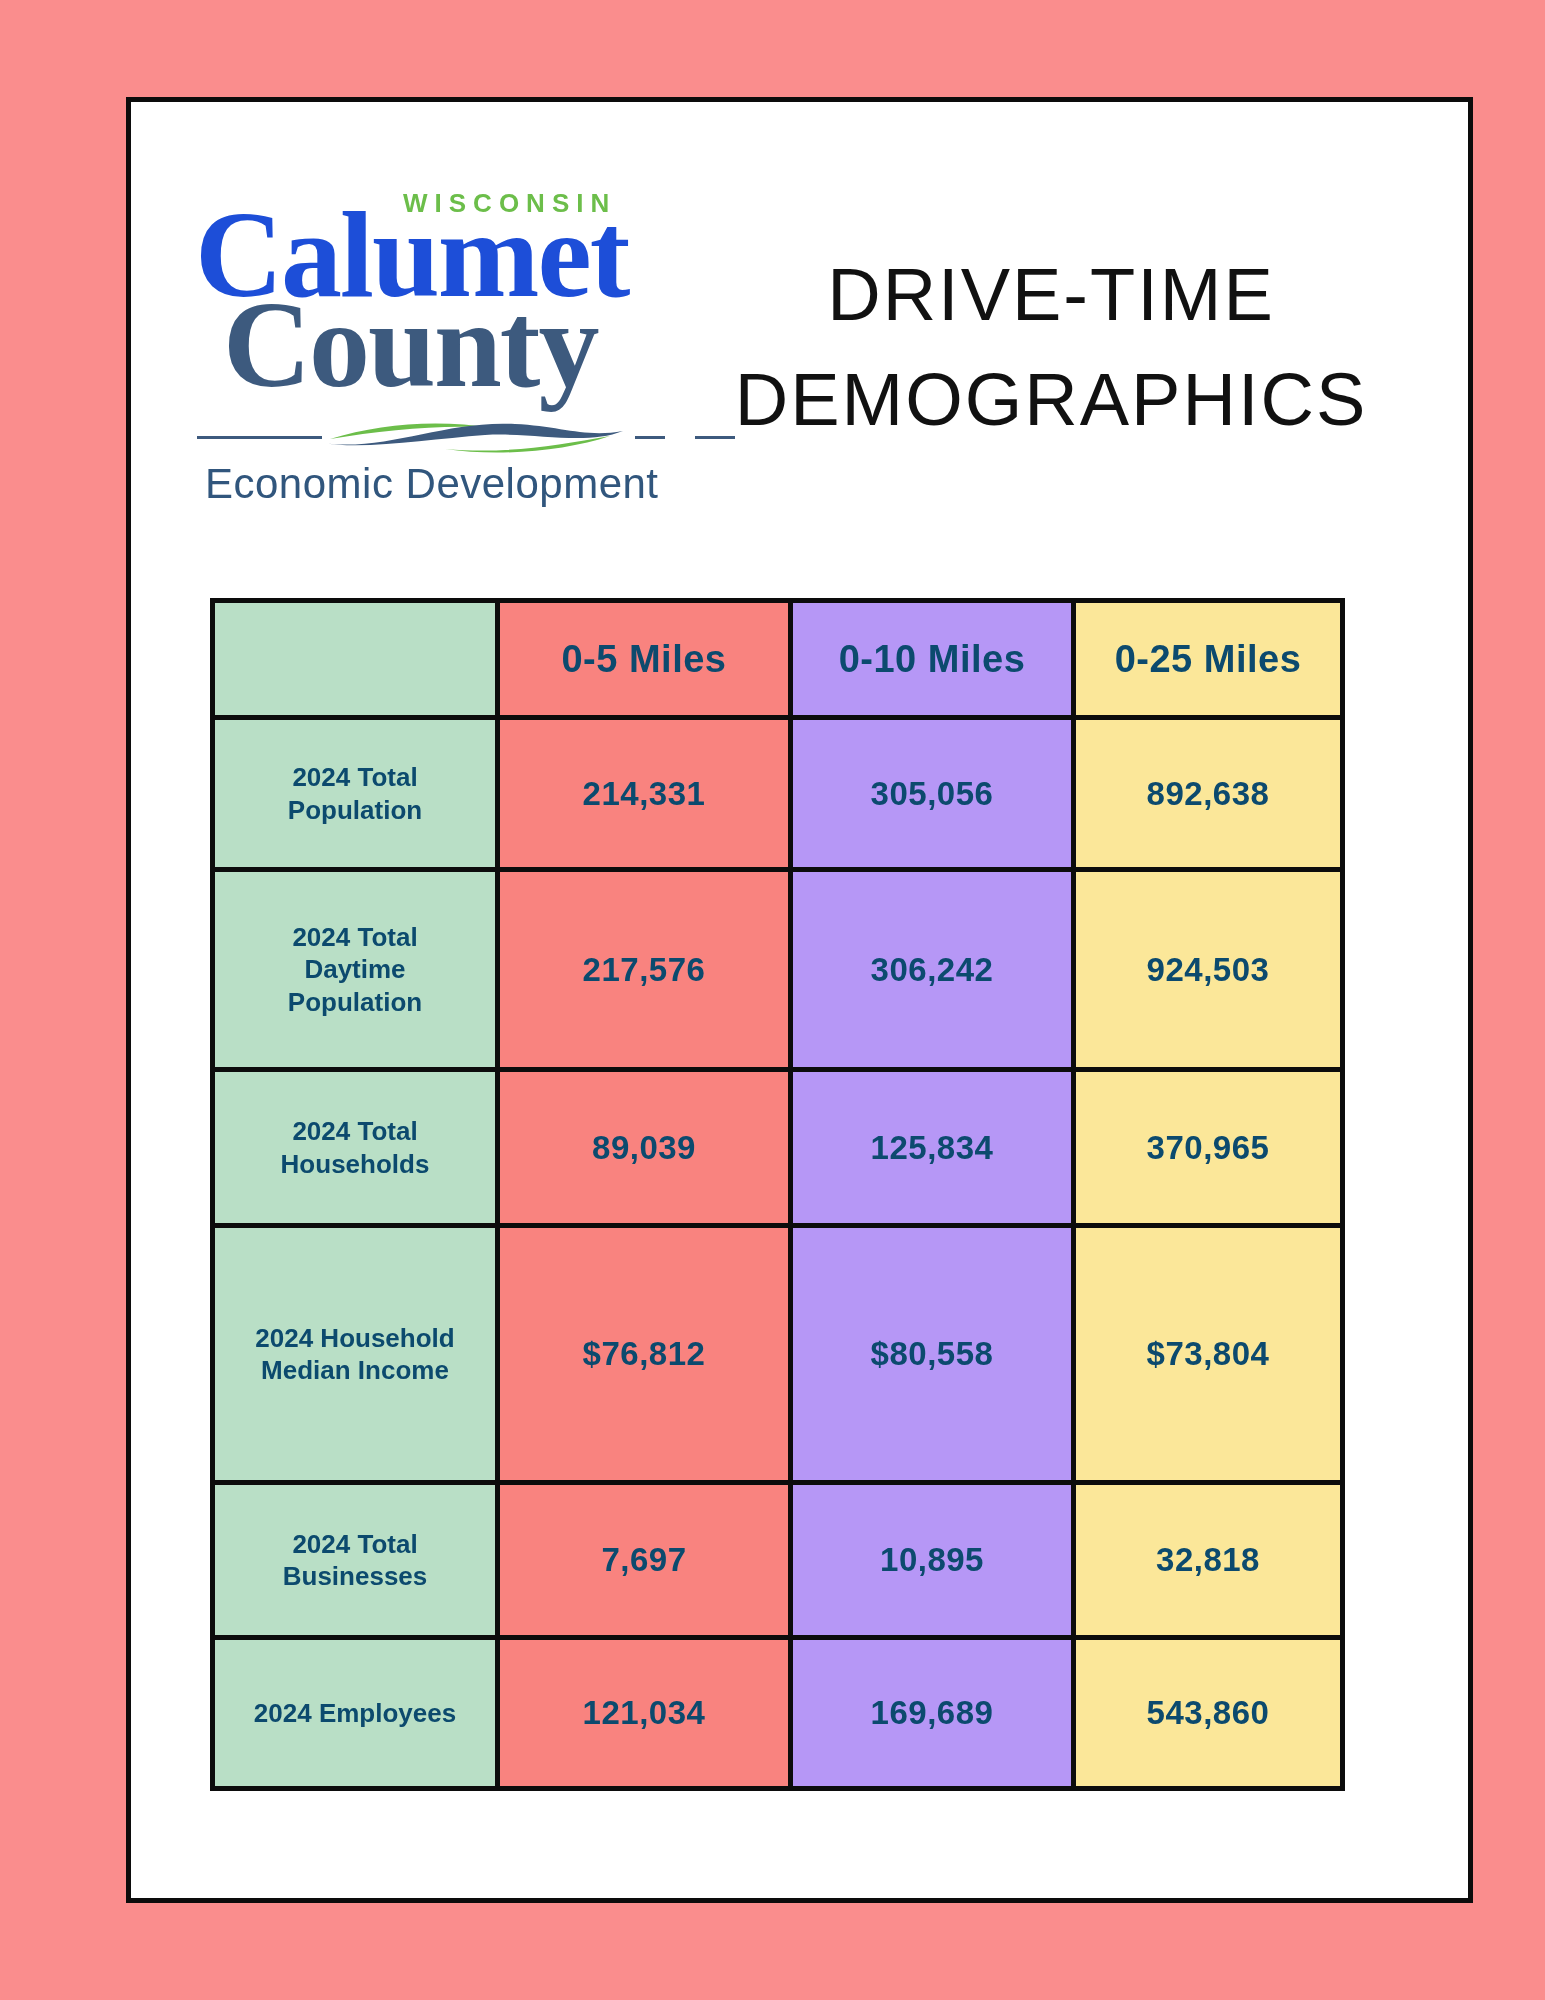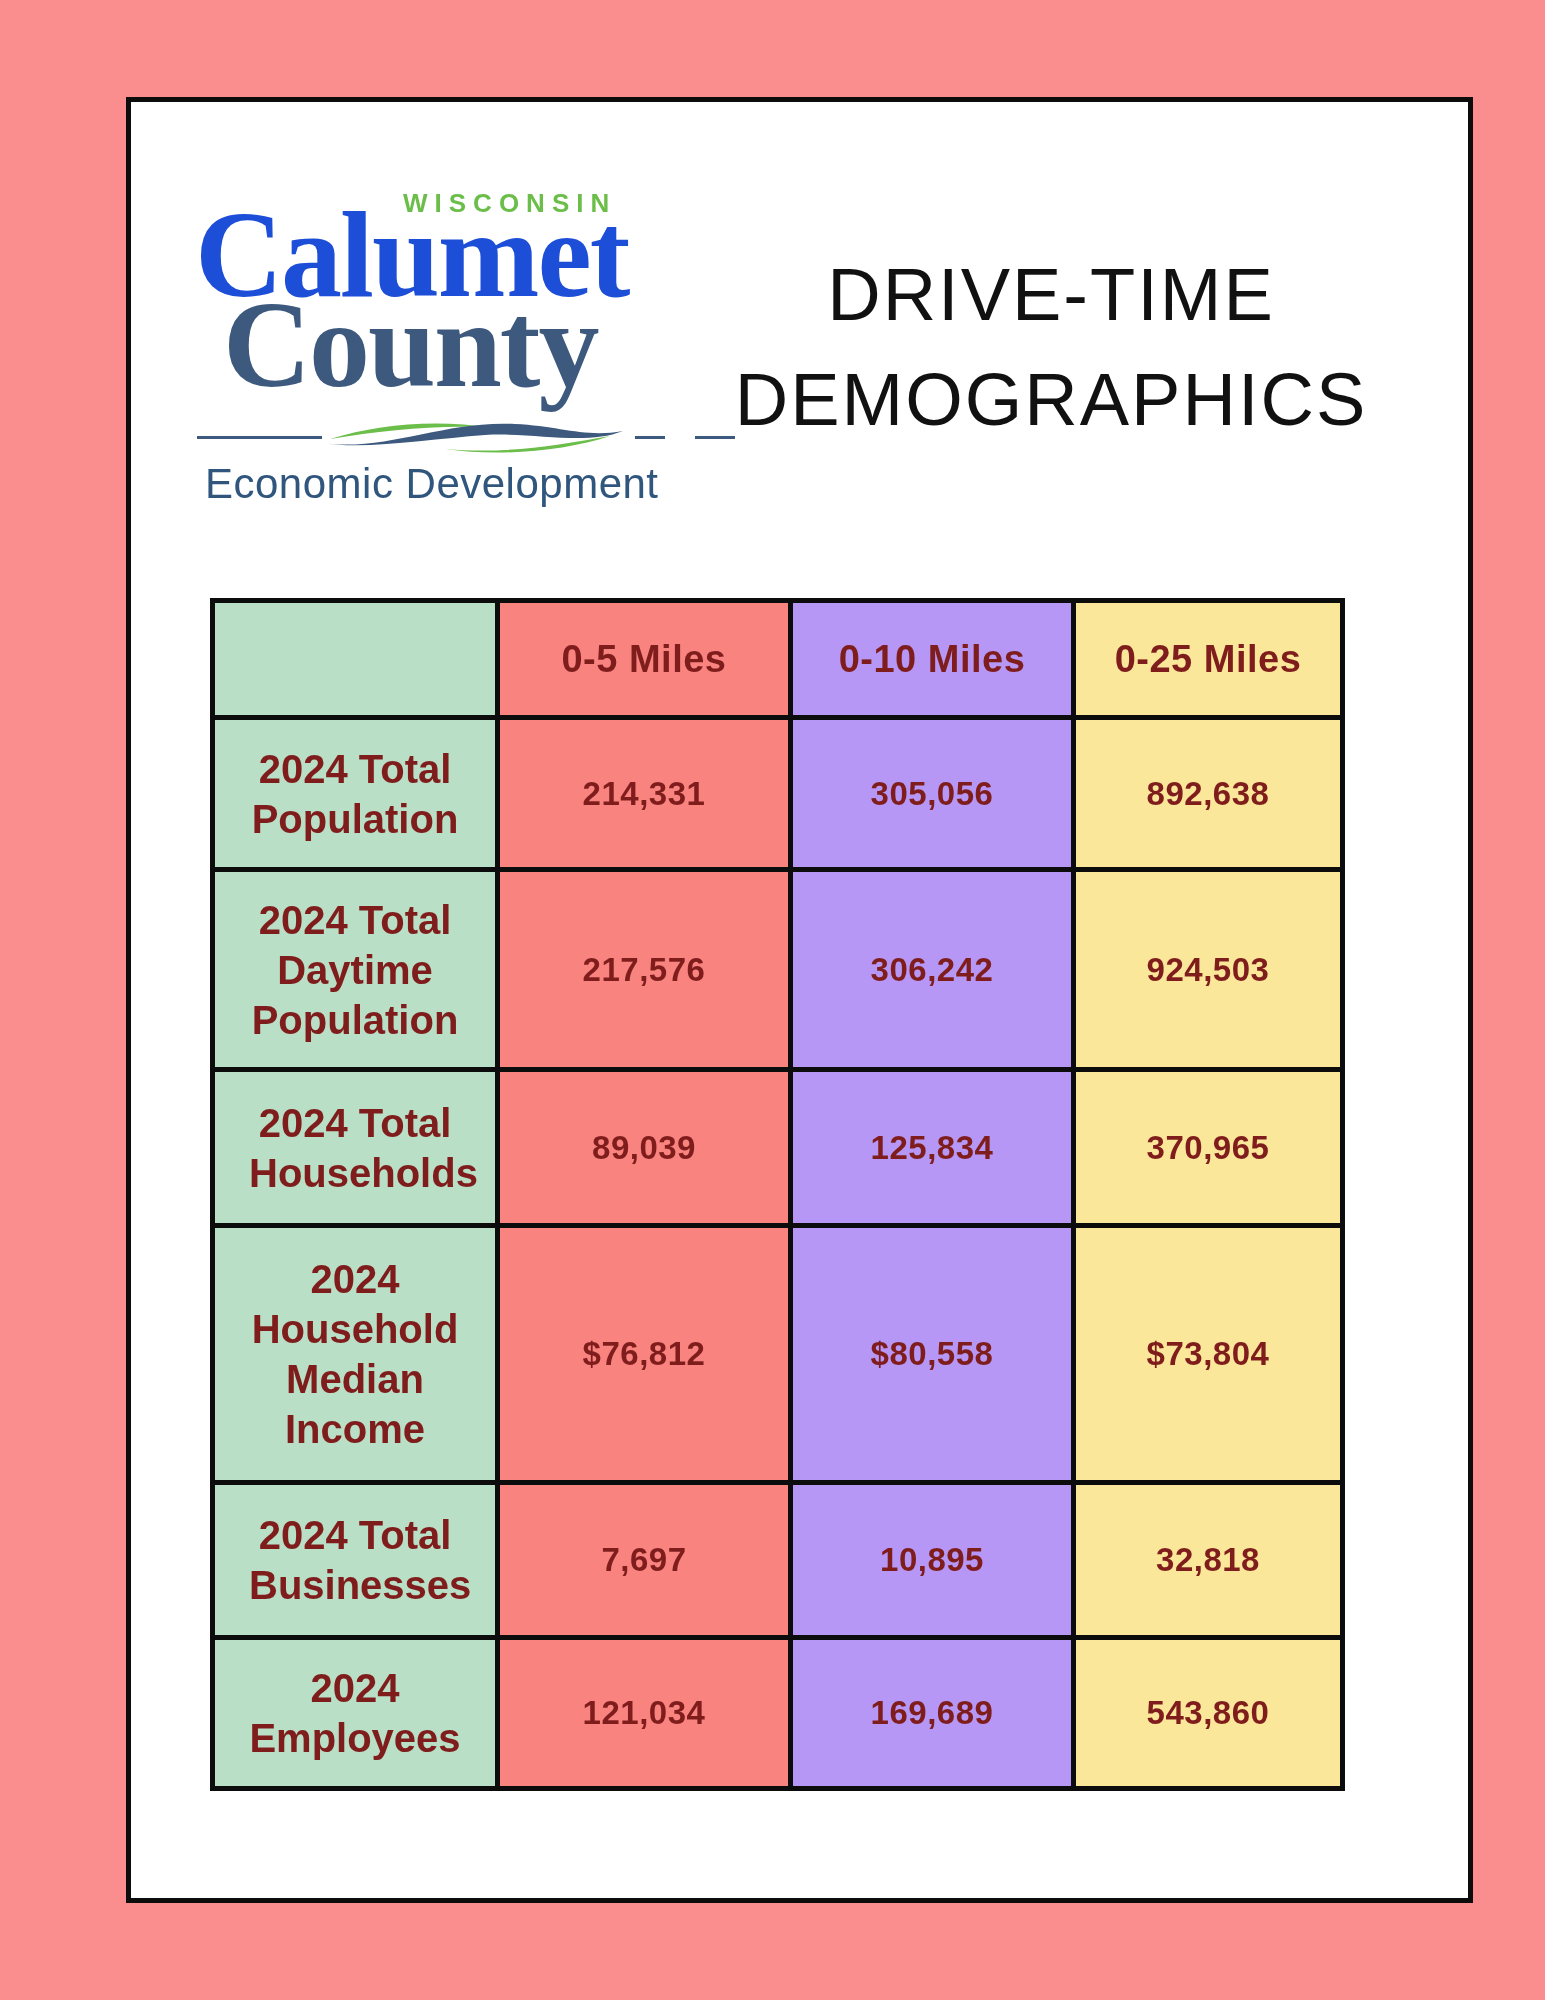--- a/index.html
+++ b/index.html
@@ -48,33 +48,33 @@
   }
   
   table.demo{
     position:absolute;left:79px;top:496px;
     border-collapse:collapse;table-layout:fixed;
     width:1130px;
   }
   table.demo th,table.demo td{
     border:5px solid #0C0C0C;
     text-align:center;vertical-align:middle;
-    color:#7f1d1d;
+    color:#0c4a6e;
     font-family:"Liberation Sans",sans-serif;
   }
   table.demo thead tr{height:117px;}
   table.demo tbody tr:nth-child(1){height:152px;}
   table.demo tbody tr:nth-child(2){height:200px;}
   table.demo tbody tr:nth-child(3){height:156px;}
   table.demo tbody tr:nth-child(4){height:257px;}
   table.demo tbody tr:nth-child(5){height:155px;}
   table.demo tbody tr:nth-child(6){height:151px;}
   th.col-head{font-size:38px;font-weight:bold;letter-spacing:0.5px;}
   td.row-label{
-    font-size:40px;font-weight:bold;line-height:1.25;
+    font-size:26px;font-weight:bold;line-height:1.25;
     padding:6px 34px;
   }
   td.value-cell{font-size:33px;font-weight:bold;letter-spacing:0.5px;}
 </style>
 </head>
 <body style="background: rgb(250, 141, 141);">
 
 <div class="card" style="background: rgb(255, 255, 255);">
 
   <div class="logo">

